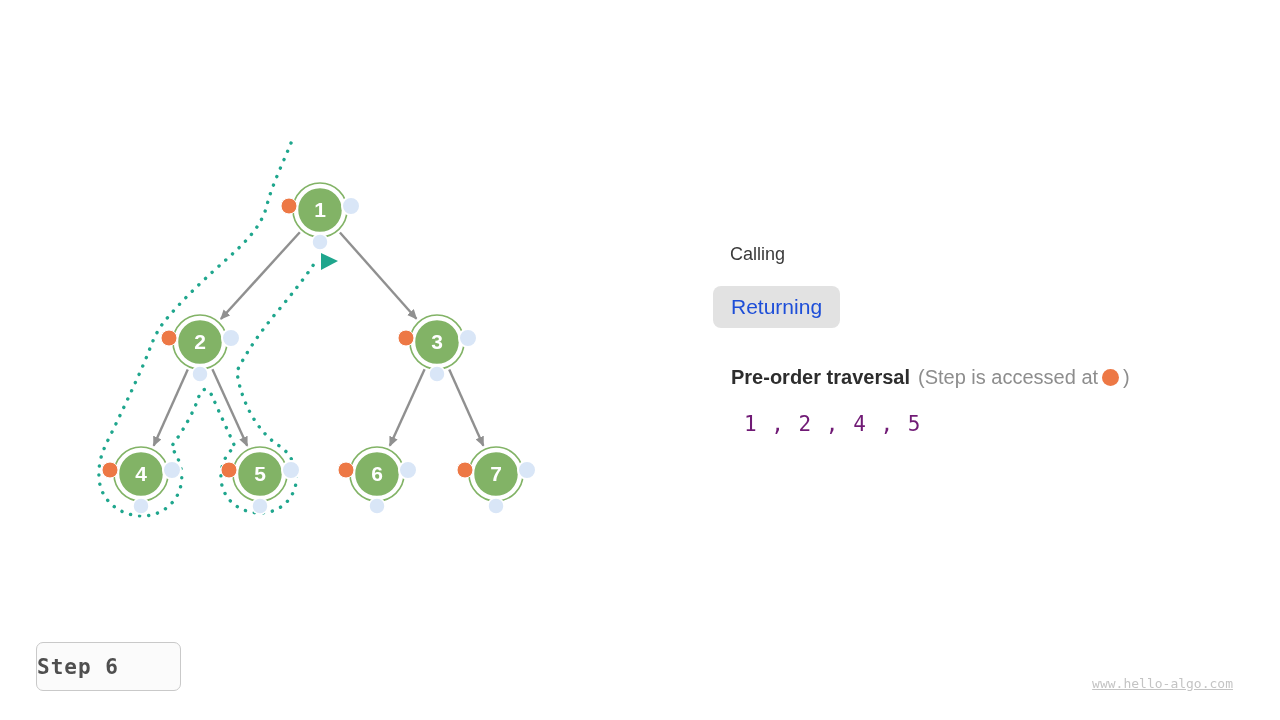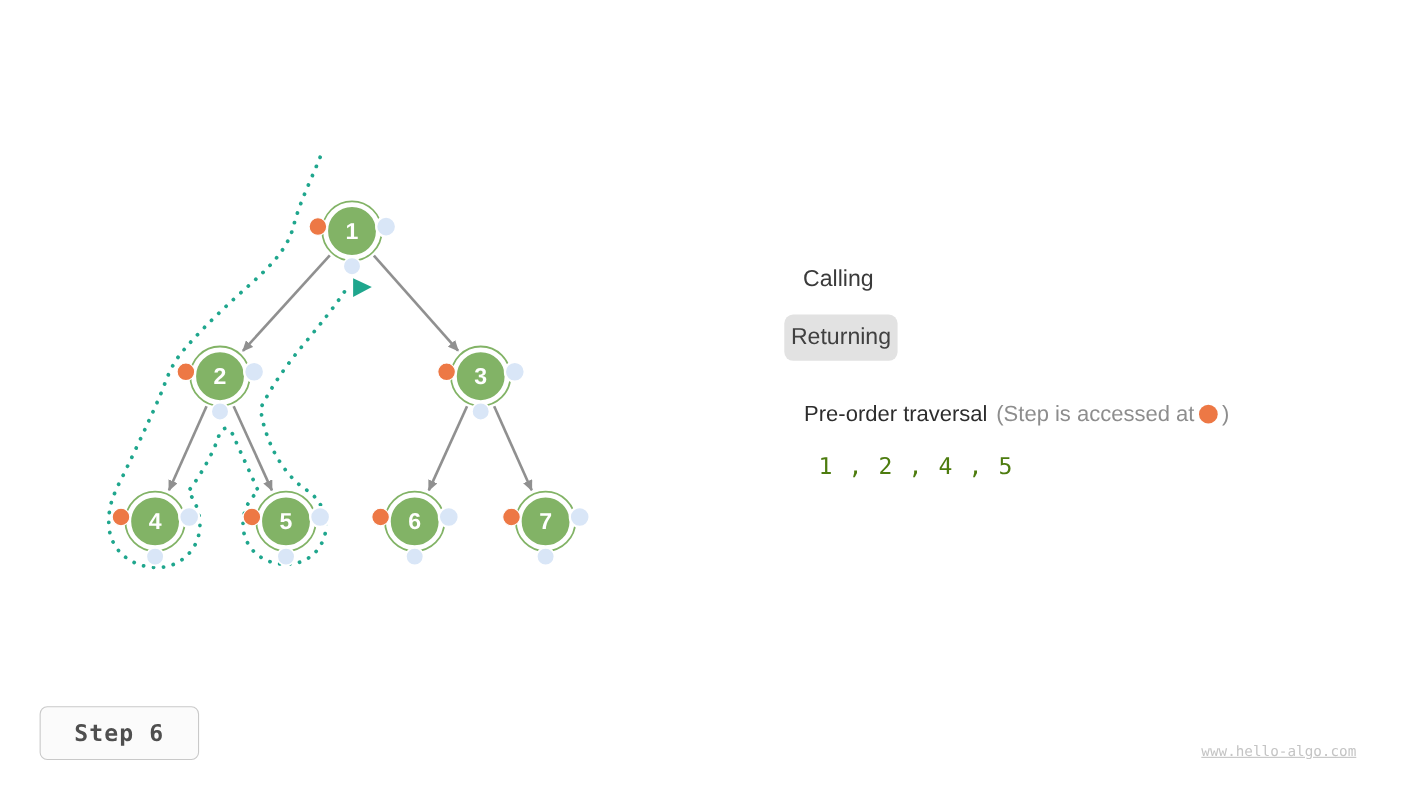--- a/index.html
+++ b/index.html
@@ -3,43 +3,43 @@
 <meta charset="utf-8">
 <style>
   html,body{margin:0;padding:0;}
   body{
     width:1280px;height:720px;position:relative;overflow:hidden;
     background:#ffffff;font-family:"Liberation Sans",sans-serif;
   }
   #tree-svg{position:absolute;left:0;top:0;}
   .legend{position:absolute;left:713px;top:240px;}
   .legend-calling{
-    margin-left:17px;font-size:21px;color:#3a3a3a;line-height:28px;
+    margin-left:17px;font-size:18px;color:#3a3a3a;line-height:28px;
   }
   .legend-returning{
-    display:inline-block;margin-top:18px;padding:9px 6px;
-    background:#e2e2e2;border-radius:8px;font-size:21px;color:#404040;
+    display:inline-block;margin-top:18px;padding:9px 18px;
+    background:#e2e2e2;border-radius:8px;font-size:21px;color:#1d4ed8;
   }
   .traversal-line{
     position:absolute;left:731px;top:366px;white-space:nowrap;font-size:20px;
   }
-  .traversal-title{font-weight:normal;color:#2d2d2d;}
+  .traversal-title{font-weight:bold;color:#2d2d2d;}
   .traversal-note{color:#8d8d8d;margin-left:8px;}
   .access-dot-inline{
     display:inline-block;width:17px;height:17px;border-radius:50%;
     vertical-align:-2px;margin:0 4px;
   }
   .sequence{
-    position:absolute;left:744px;top:412px;font-size:21px;color:#4d7c0f;
+    position:absolute;left:744px;top:412px;font-size:21px;color:#701a75;
     font-family:"DejaVu Sans Mono",monospace;letter-spacing:1px;
   }
   .step-box{
     position:absolute;left:36px;top:642px;width:145px;height:49px;
     background:#fbfbfb;border:1px solid #c9c9c9;border-radius:7px;
-    display:flex;align-items:center;justify-content:center;
+    display:flex;align-items:center;justify-content:flex-start;
     font-family:"DejaVu Sans Mono",monospace;font-weight:bold;
     font-size:21px;color:#4f4f4f;letter-spacing:1px;
     box-sizing:border-box;
   }
   .watermark{
     position:absolute;right:47px;top:676px;
     font-family:"DejaVu Sans Mono",monospace;font-size:13px;color:#c4c4c4;text-decoration:underline;
   }
 </style>
 </head>

